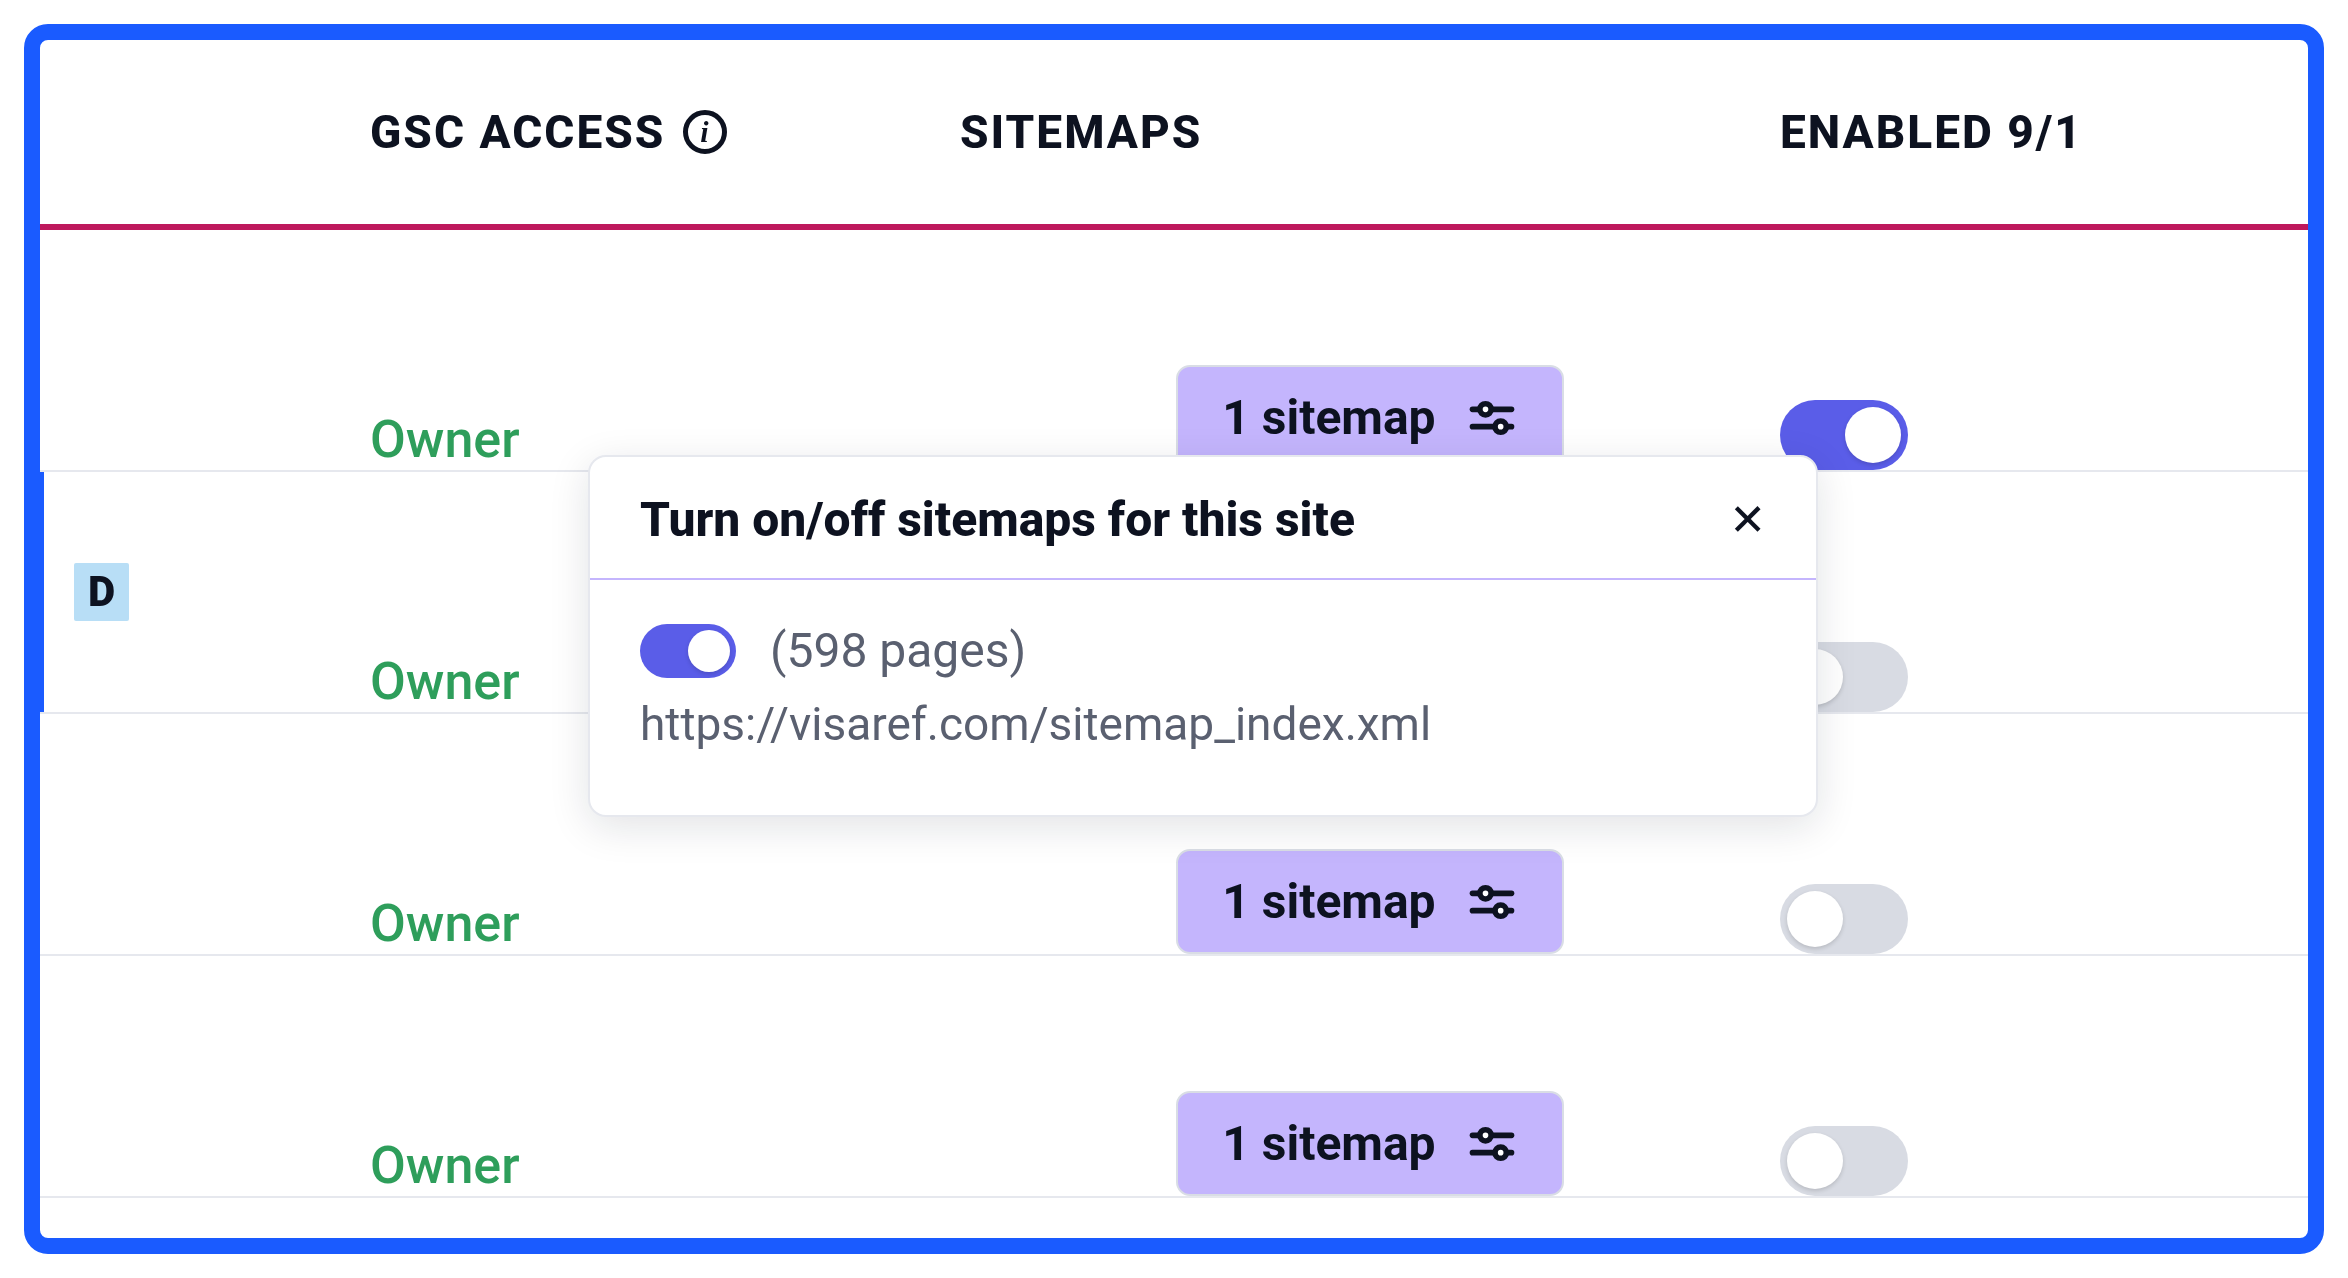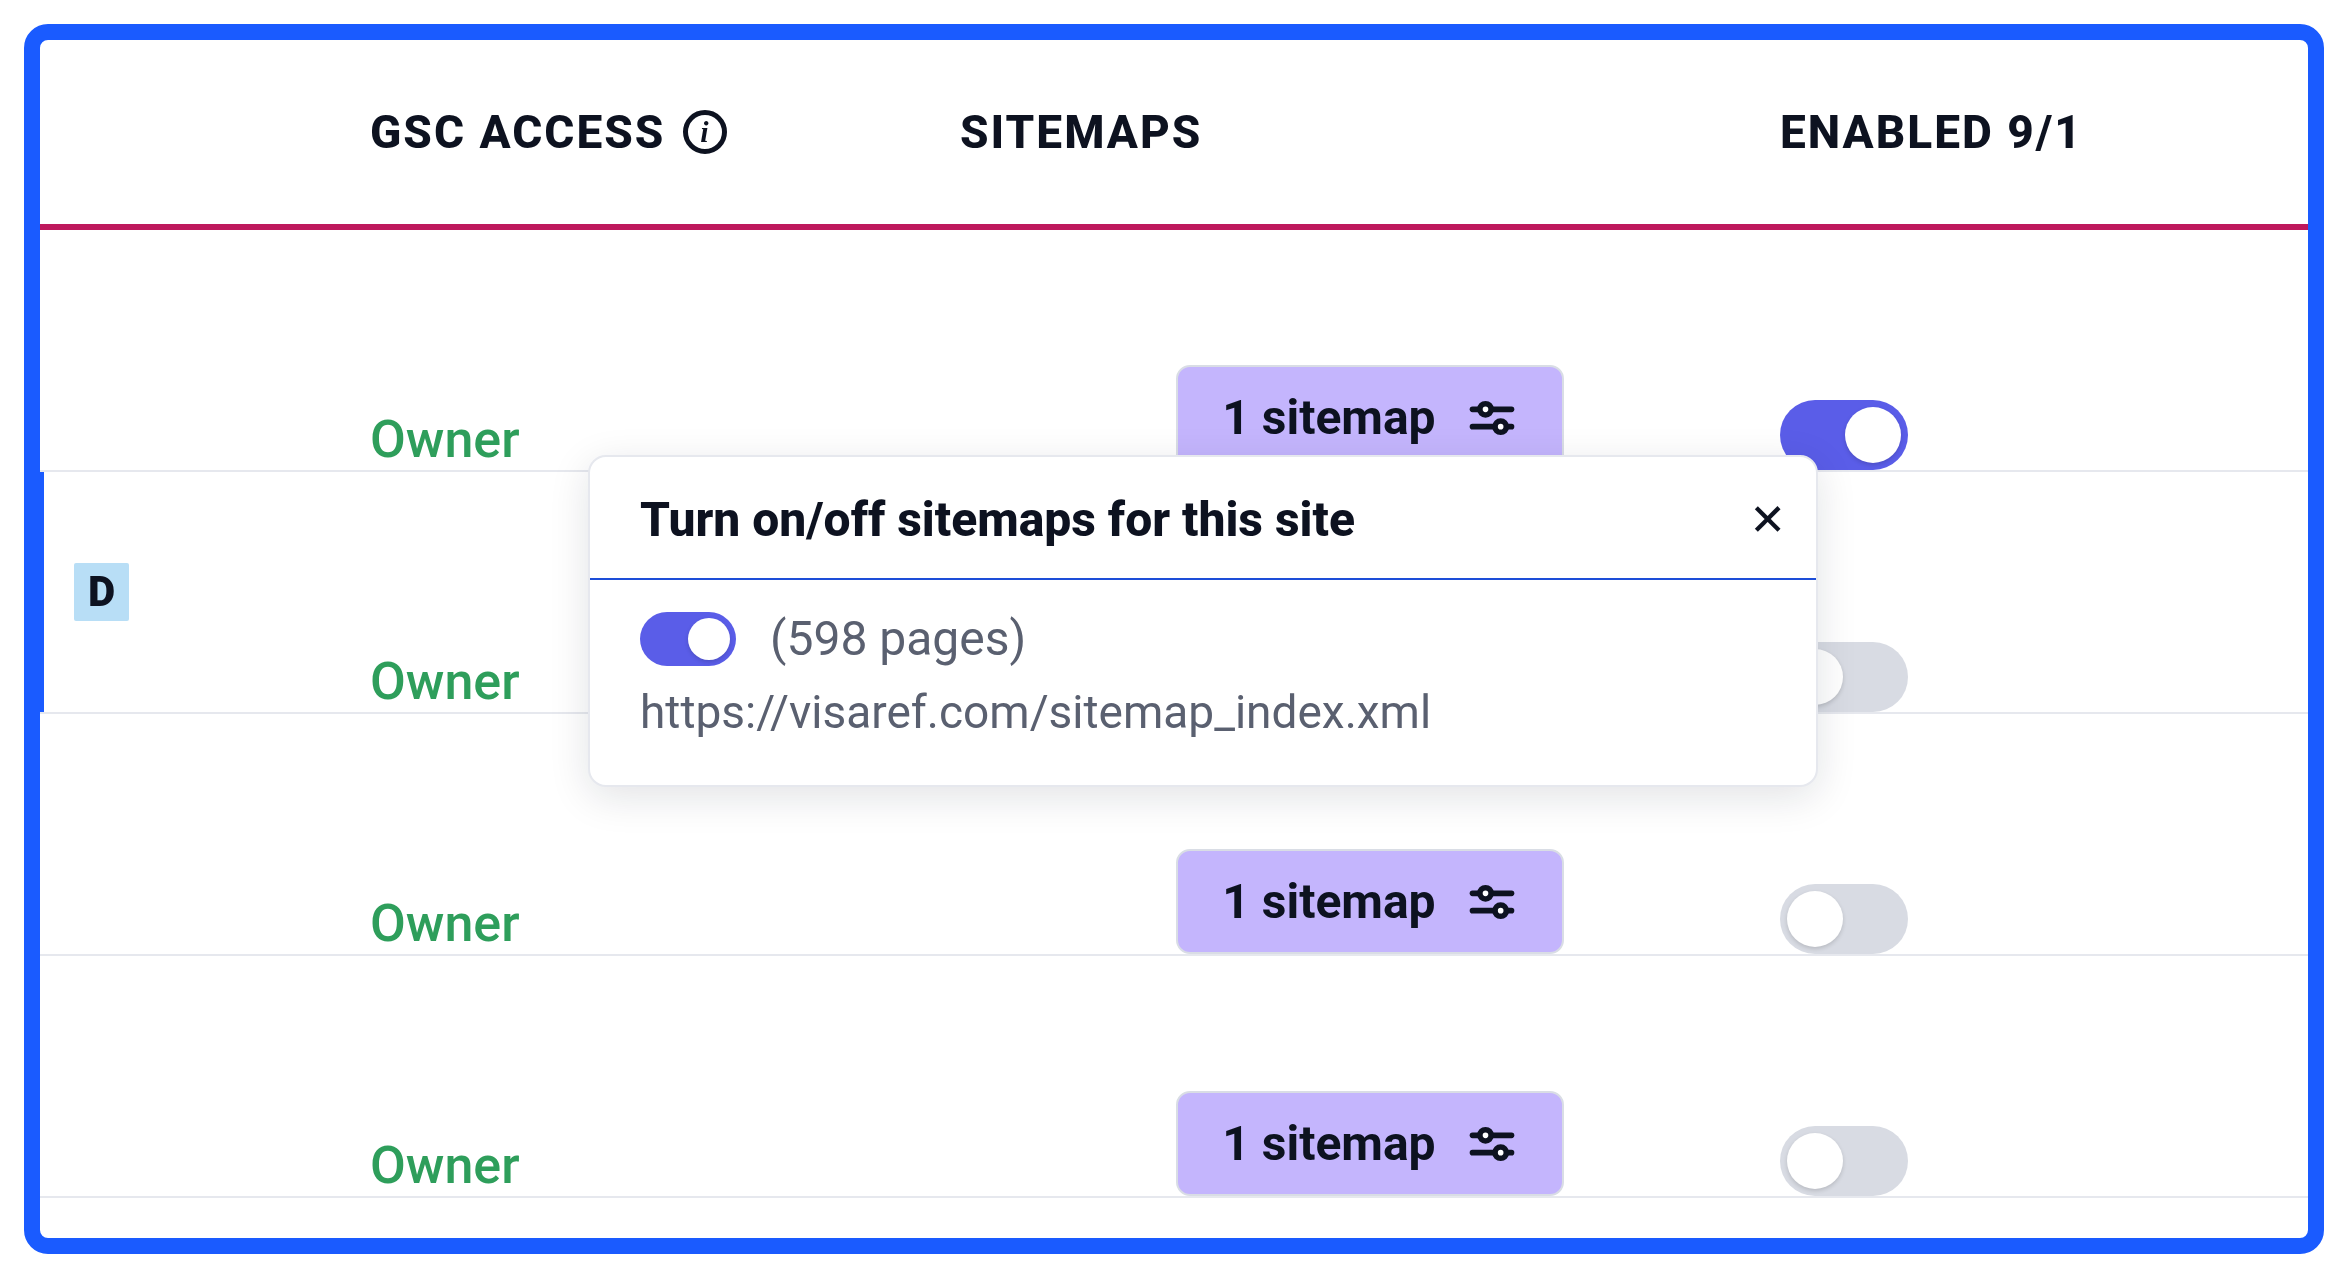--- a/index.html
+++ b/index.html
@@ -159,38 +159,39 @@
     background: #fff;
     border: 2px solid #e6e8ee;
     border-radius: 18px;
     box-shadow: 0 10px 40px rgba(20,25,40,0.12);
     z-index: 10;
   }
   .popover-header {
     display: flex;
     align-items: center;
     justify-content: space-between;
-    padding: 34px 20px 30px 50px;
-    border-bottom: 2px solid #1d4ed8;
+    padding: 34px 40px 30px 50px;
+    border-bottom: 2px solid #c4b5fd;
   }
   .popover-title {
     font-size: 48px;
     font-weight: 800;
     color: #0d1220;
   }
   .close-btn {
     font-size: 44px;
     font-weight: 300;
     color: #0d1220;
     cursor: pointer;
     line-height: 1;
     padding: 6px 10px;
   }
   .popover-body {
-    padding: 30px 50px 46px 50px;
+    padding: 30px 50px 64px 50px;
+    margin-top: 12px;
   }
   .popover-line1 {
     display: flex;
     align-items: center;
     gap: 34px;
     margin-bottom: 18px;
   }
   .pages-label {
     font-size: 48px;
     color: #5a6070;

